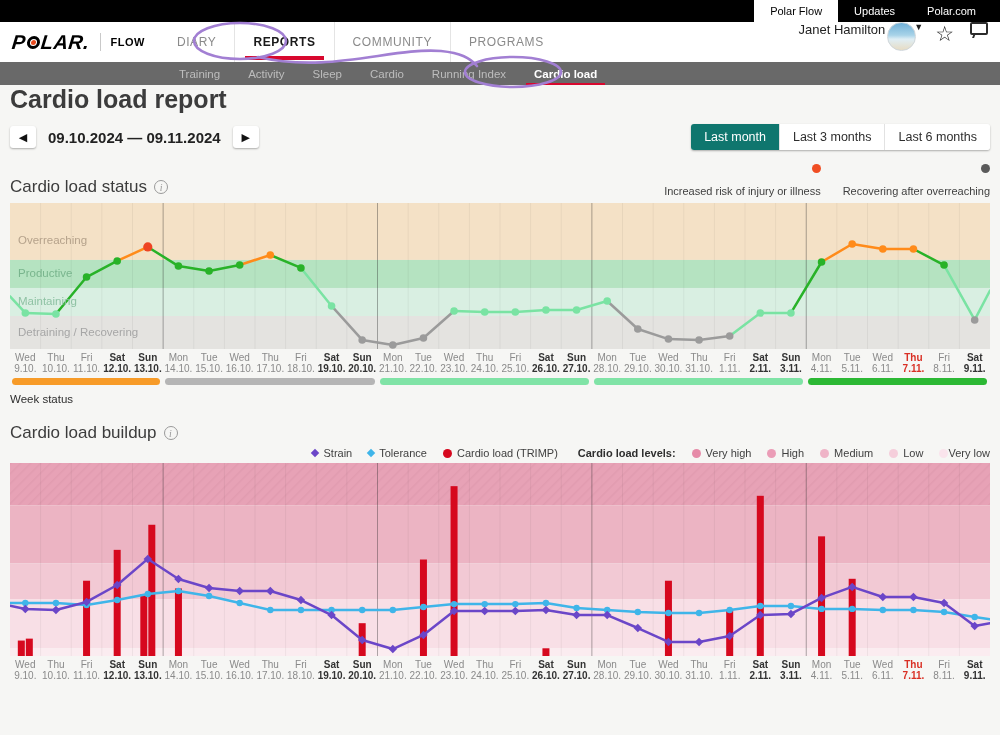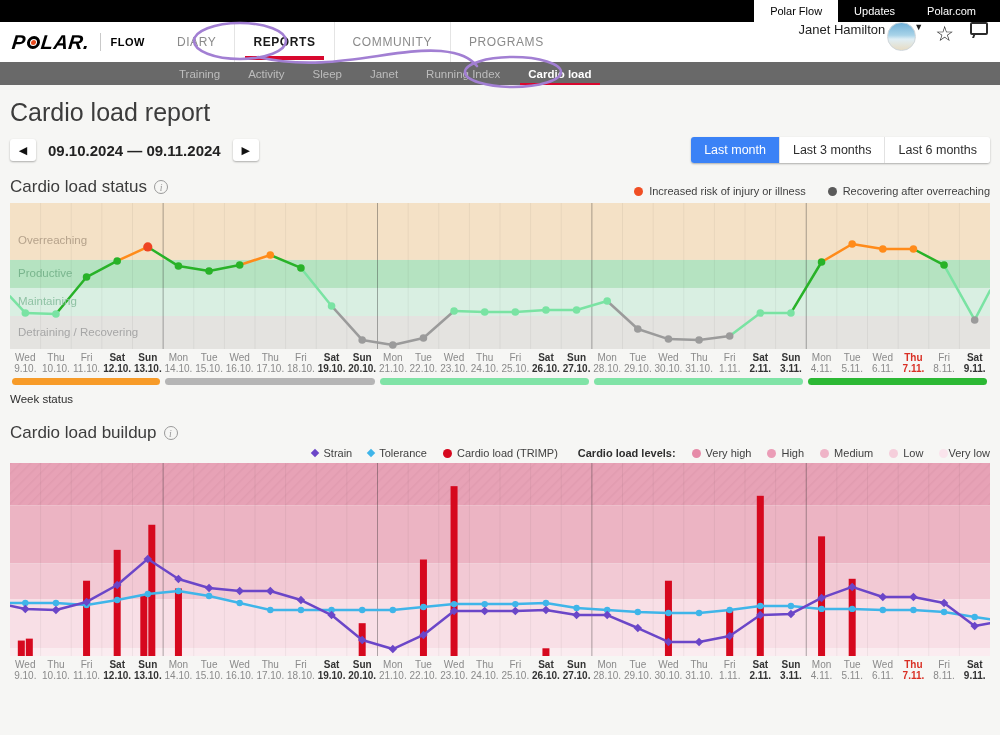--- a/index.html
+++ b/index.html
@@ -35,34 +35,34 @@
   .subnav { height:23px; background:#696969; display:flex; align-items:stretch; padding-left:165px; }
   .subnav-item { display:flex; align-items:center; padding:0 14px; font-size:11.5px; color:#bdbdbd; cursor:pointer; position:relative; }
   .subnav-item.active { color:#fff; font-weight:bold; }
   .subnav-item.active::after { content:""; position:absolute; left:6px; right:6px; bottom:0; height:2.5px; background:#d8082e; }
 
   
   .annotation { position:absolute; left:0; top:0; width:1000px; height:110px; pointer-events:none; z-index:40; }
 
   
   .content { padding:0 10px; position:relative; }
-  h1.page-title { font-size:25px; font-weight:400; color:#3c3c3c; margin:13px 0 10px 0; }
+  h1.page-title { font-size:25px; font-weight:700; color:#3c3c3c; margin:0 0 10px 0; }
   .daterow { display:flex; align-items:center; margin:6px 0 4px 0; height:26px; }
   .navbtn { width:26px; height:22px; background:#fff; border:none; border-radius:3px; box-shadow:0 1px 2px rgba(0,0,0,.3); font-size:11px; color:#111; cursor:pointer; line-height:22px; text-align:center; padding:0; }
   .daterange { font-size:15px; font-weight:bold; color:#222; margin:0 12px; }
   .rangegroup { position:absolute; right:0; top:0; display:flex; border-radius:3px; overflow:hidden; box-shadow:0 1px 2px rgba(0,0,0,.3); }
   .range-btn { border:none; background:#fff; font-size:12.5px; color:#2d2d2d; padding:6px 13px; cursor:pointer; border-left:1px solid #e2e2e2; }
-  .range-btn.active { background:#3b82f6; color:#fff; border-left:none; }
+  .range-btn.active { background:#0f766e; color:#fff; border-left:none; }
   .range-btn:first-child { border-left:none; }
 
   .section-row { display:flex; align-items:flex-end; justify-content:space-between; margin-top:14px; }
   .section-title { font-size:17px; color:#3c3c3c; display:flex; align-items:center; gap:7px; }
   .info-icon { width:14px; height:14px; border:1px solid #9a9a9a; border-radius:50%; color:#9a9a9a; font-size:10px; line-height:13px; text-align:center; font-style:italic; font-family:"Liberation Serif", serif; cursor:pointer; }
   .legend { display:flex; align-items:center; gap:22px; font-size:11px; color:#3f3f3f; }
-  .legend .item { display:flex; align-items:center; gap:6px; white-space:nowrap; }
+  .legend .item { display:flex; align-items:flex-end; gap:12px; white-space:nowrap;flex-direction:column; }
   .dot { width:9px; height:9px; border-radius:50%; display:inline-block; }
   .diamond { width:6px; height:6px; transform:rotate(45deg); display:inline-block; }
   .levels-label { font-weight:bold; color:#2e2e2e; margin-left:4px; }
 
   .chartwrap { position:relative; width:980px; margin-top:6px; }
   .zone-label { position:absolute; left:8px; font-size:11.5px; pointer-events:none; }
   .days { display:flex; width:980px; margin-top:3px; }
   .day { flex:1 1 0; text-align:center; font-size:10px; line-height:11px; color:#8a8a8a; white-space:nowrap; }
   .day .wd { display:block; }
   .day .dd { display:block; }
@@ -109,21 +109,21 @@
       <span class="caret">▼</span>
       <span class="star">☆</span>
       <span class="bubble"></span>
     </div>
   </div>
 
   <div class="subnav">
     <div class="subnav-item">Training</div>
     <div class="subnav-item">Activity</div>
     <div class="subnav-item">Sleep</div>
-    <div class="subnav-item">Janet</div>
+    <div class="subnav-item">Cardio</div>
     <div class="subnav-item">Running Index</div>
     <div class="subnav-item active">Cardio load</div>
   </div>
 
   <svg class="annotation" viewBox="0 0 1000 110">
     <ellipse cx="240" cy="41" rx="46" ry="18" fill="none" stroke="#aخته"></ellipse>
     <ellipse cx="240" cy="41" rx="46" ry="18" fill="none" stroke="#a27fd3" stroke-width="2.6"></ellipse>
     <path d="M 258 57 C 330 74, 392 47, 441 51 C 461 53, 470 58, 477 66" fill="none" stroke="#a27fd3" stroke-width="2.6" stroke-linecap="round"></path>
     <ellipse cx="513" cy="72" rx="48" ry="15" fill="none" stroke="#a27fd3" stroke-width="2.6"></ellipse>
   </svg>

